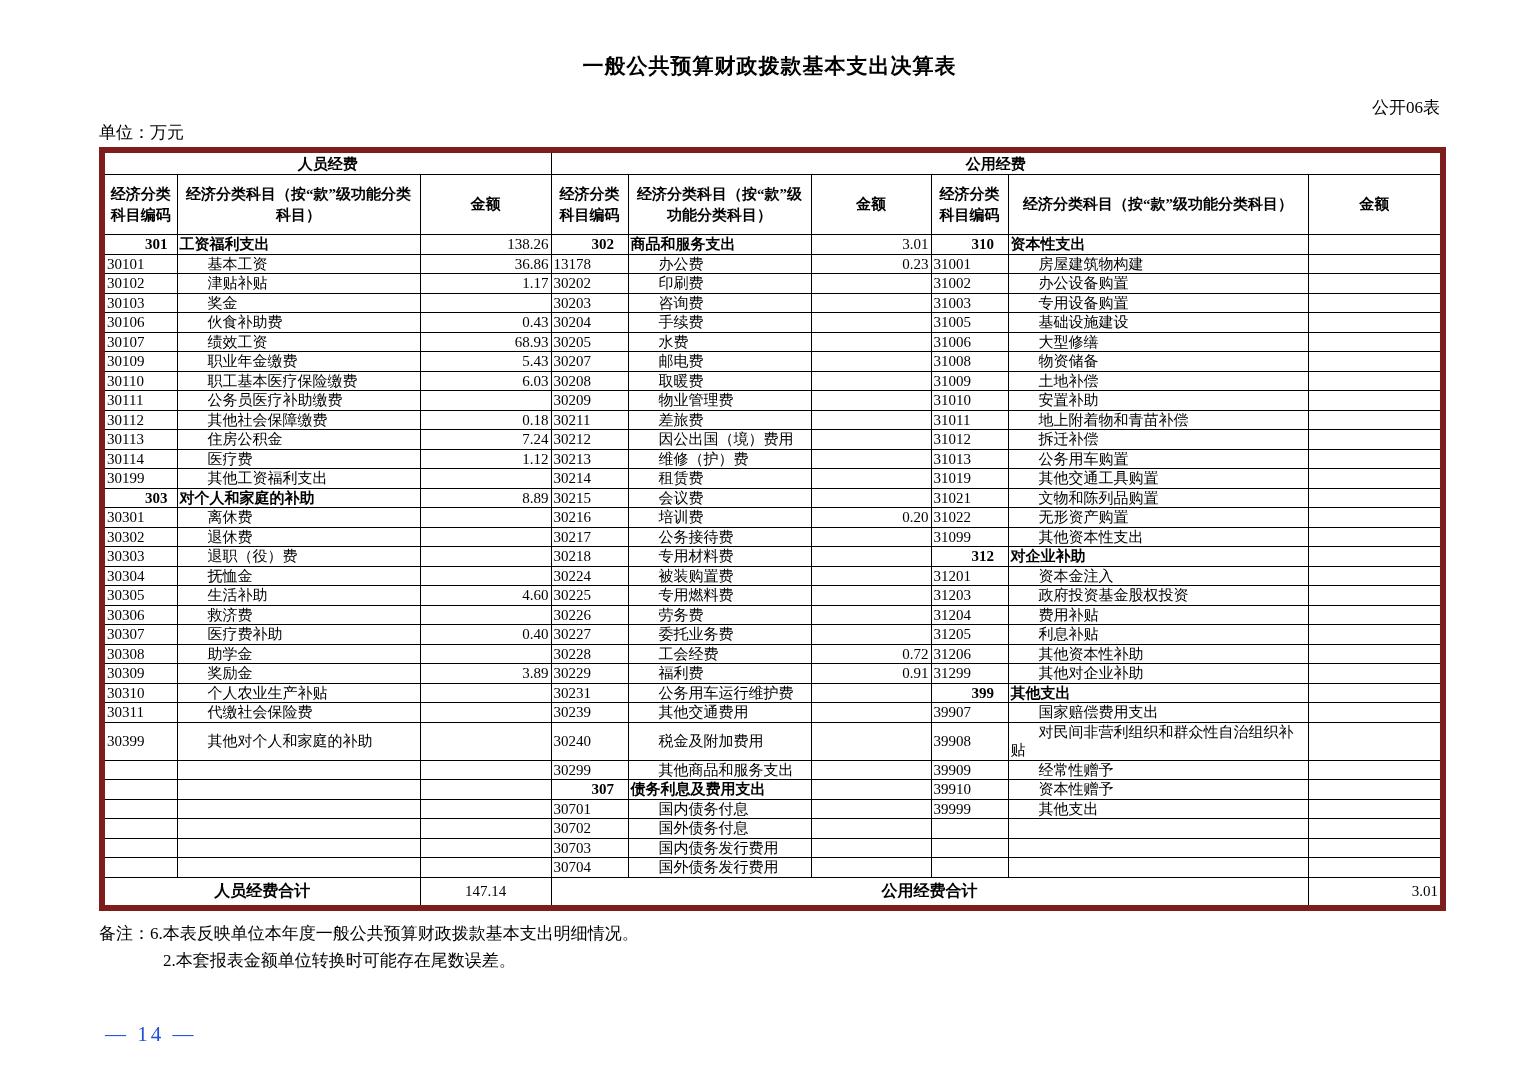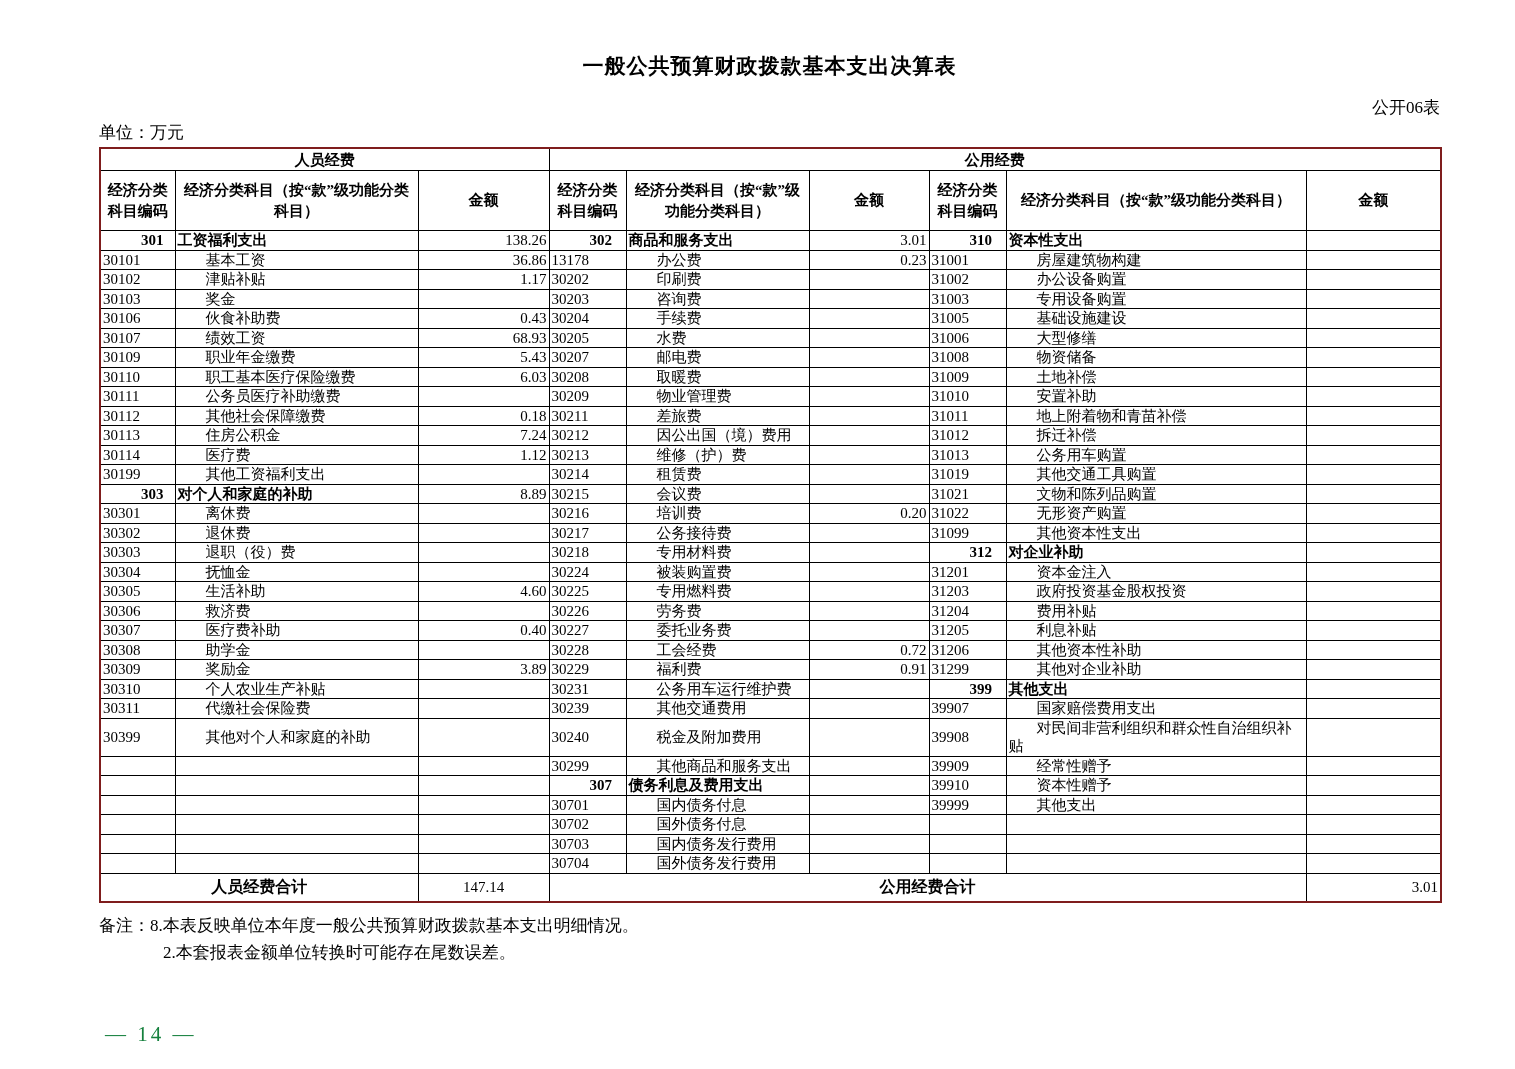--- a/index.html
+++ b/index.html
@@ -15,21 +15,21 @@
     font-size:21px; font-weight:bold; letter-spacing:1px;
   }
   .table-code-line { text-align:right; font-size:17px; margin-top:16px; }
   .unit-row {
     display:flex; justify-content:space-between;
     font-size:17px; margin:2px 0 3px 0;
   }
 
   table.fin {
     width:1341px; border-collapse:collapse; table-layout:fixed;
-    border:2px solid #7f1d1d; font-size:15px;
+    border:6px solid #7f1d1d; font-size:15px;
   }
   table.fin th, table.fin td {
     border:1px solid #000; padding:0 2px; overflow:hidden;
     line-height:1.2; vertical-align:middle;
   }
   tr.spanner th { height:21px; font-weight:bold; font-size:15px; text-align:center; }
   tr.colhead th {
     height:59px; font-weight:bold; font-size:15px;
     text-align:center; line-height:1.35; padding:0 4px;
   }
@@ -45,21 +45,21 @@
   tfoot td { border-top:2px solid #000; height:27px; }
   td.tlabel { text-align:center; font-weight:bold; font-size:16px; }
   td.tamount-center { text-align:center; font-size:15px; }
   td.tamount-right  { text-align:right; padding-right:3px; font-size:15px; }
 
   .notes { margin-top:9px; font-size:17px; line-height:27px; }
   .note-2 { padding-left:64px; }
 
   .page-number {
     position:absolute; left:105px; top:1022px;
-    font-size:21px; color:#15803d; letter-spacing:3px;
+    font-size:21px; color:#1d4ed8; letter-spacing:3px;
   }
 </style>
 </head>
 <body>
 
 <div class="content">
 
   <h1 class="doc-title">一般公共预算财政拨款基本支出决算表</h1>
 
   <div class="table-code-line">公开06表</div>
@@ -455,19 +455,19 @@
       <tr class="totals">
         <td colspan="2" class="tlabel">人员经费合计</td>
         <td class="tamount-center">147.14</td>
         <td colspan="5" class="tlabel">公用经费合计</td>
         <td class="tamount-right">3.01</td>
       </tr>
     </tfoot>
   </table>
 
   <div class="notes">
-    <div>备注：8.本表反映单位本年度一般公共预算财政拨款基本支出明细情况。</div>
+    <div>备注：6.本表反映单位本年度一般公共预算财政拨款基本支出明细情况。</div>
     <div class="note-2">2.本套报表金额单位转换时可能存在尾数误差。</div>
   </div>
 
 </div>
 
 <div class="page-number">— 14 —</div>
 
 </body></html>

